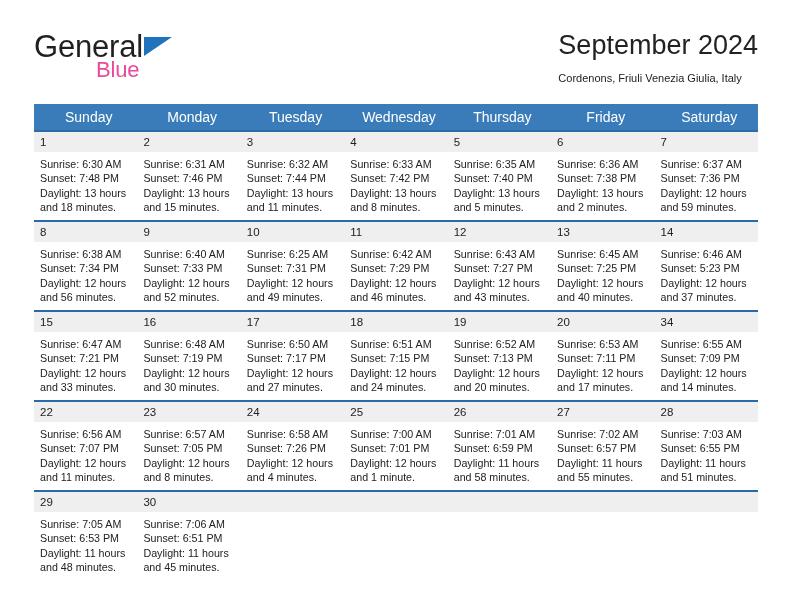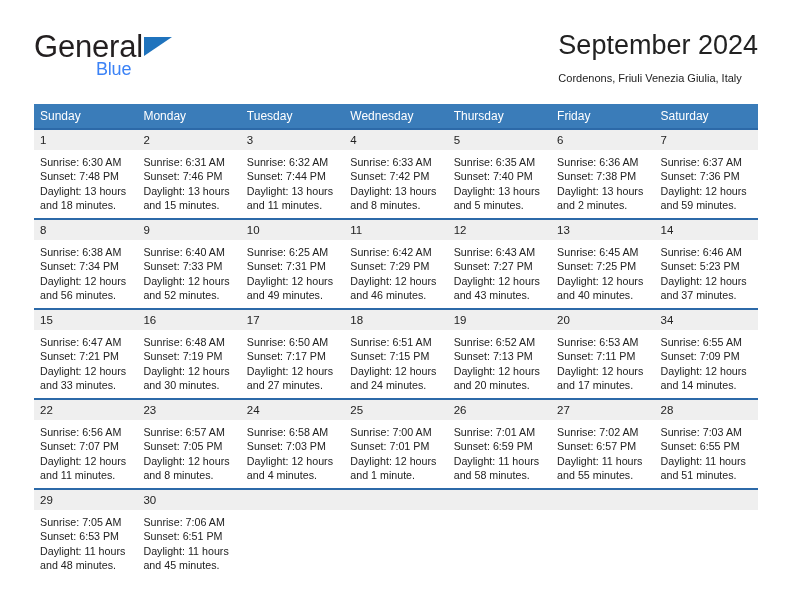--- a/index.html
+++ b/index.html
@@ -49,23 +49,23 @@
     display: inline-block;
     vertical-align: top;
     width: 0;
     height: 0;
     margin-left: 1px;
     margin-top: 3px;
     border-left: 28px solid #1f73bd;
     border-bottom: 19px solid transparent;
   }
   .brand-line2 {
-    font-size: 18px;
+    font-size: 22px;
     line-height: 25px;
-    color: #3b82f6;
+    color: #ec4899;
     letter-spacing: -0.2px;
     padding-left: 62px;
     margin-top: -2px;
   }
   .title-block {
     position: absolute;
     right: 0;
     top: 0;
     text-align: left;
     margin-left: 20px;
@@ -90,23 +90,23 @@
     position: absolute;
     left: 34px;
     top: 104px;
     width: 724px;
     border-collapse: collapse;
     table-layout: fixed;
   }
   .calendar th {
     background: #3a7cb9;
     color: #ffffff;
-    font-size: 12px;
+    font-size: 14px;
     font-weight: normal;
-    text-align: left;
+    text-align: center;
     padding: 5px 0 5px 6px;
     height: 13px;
     vertical-align: middle;
     border: none;
   }
   .calendar td {
     width: 103.42px;
     padding: 0;
     vertical-align: top;
     border: none;
@@ -427,21 +427,21 @@
                 <div>Daylight: 12 hours</div>
                 <div>and 8 minutes.</div>
               </div>
             </div>
           </td>
           <td>
             <div class="daybox">
               <div class="daynum">24</div>
               <div class="dayinfo">
                 <div>Sunrise: 6:58 AM</div>
-                <div>Sunset: 7:03 PM</div>
+                <div>Sunset: 7:26 PM</div>
                 <div>Daylight: 12 hours</div>
                 <div>and 4 minutes.</div>
               </div>
             </div>
           </td>
           <td>
             <div class="daybox">
               <div class="daynum">25</div>
               <div class="dayinfo">
                 <div>Sunrise: 7:00 AM</div>

